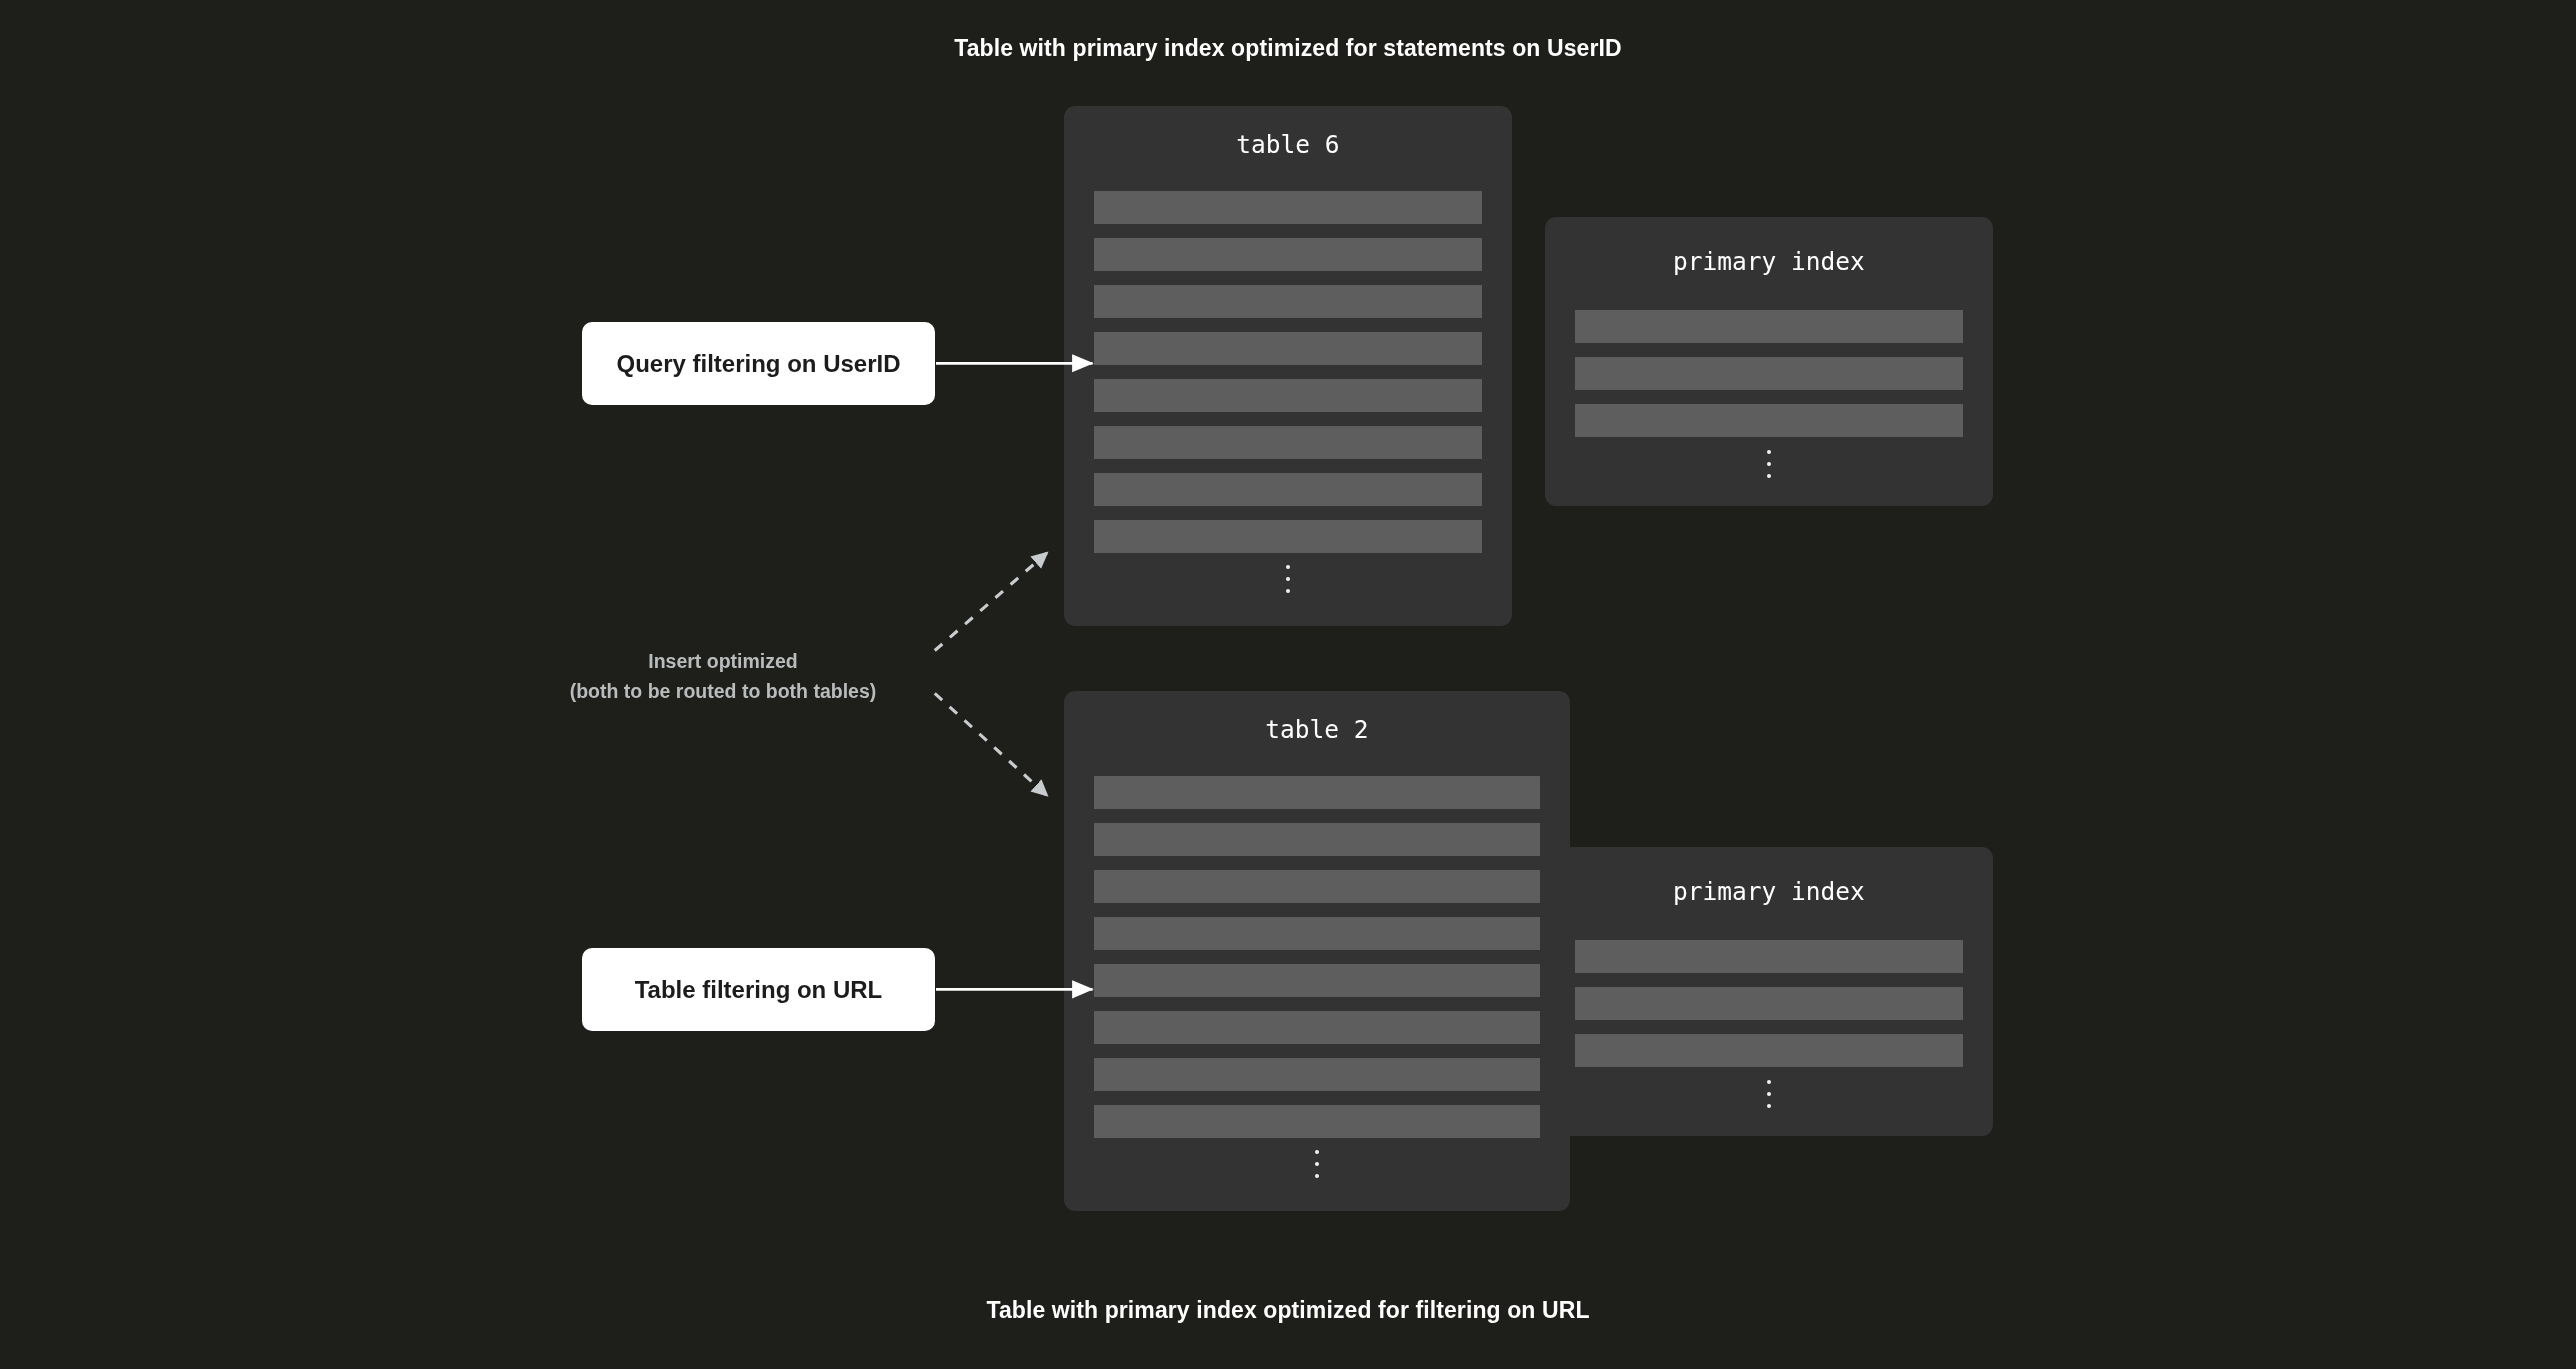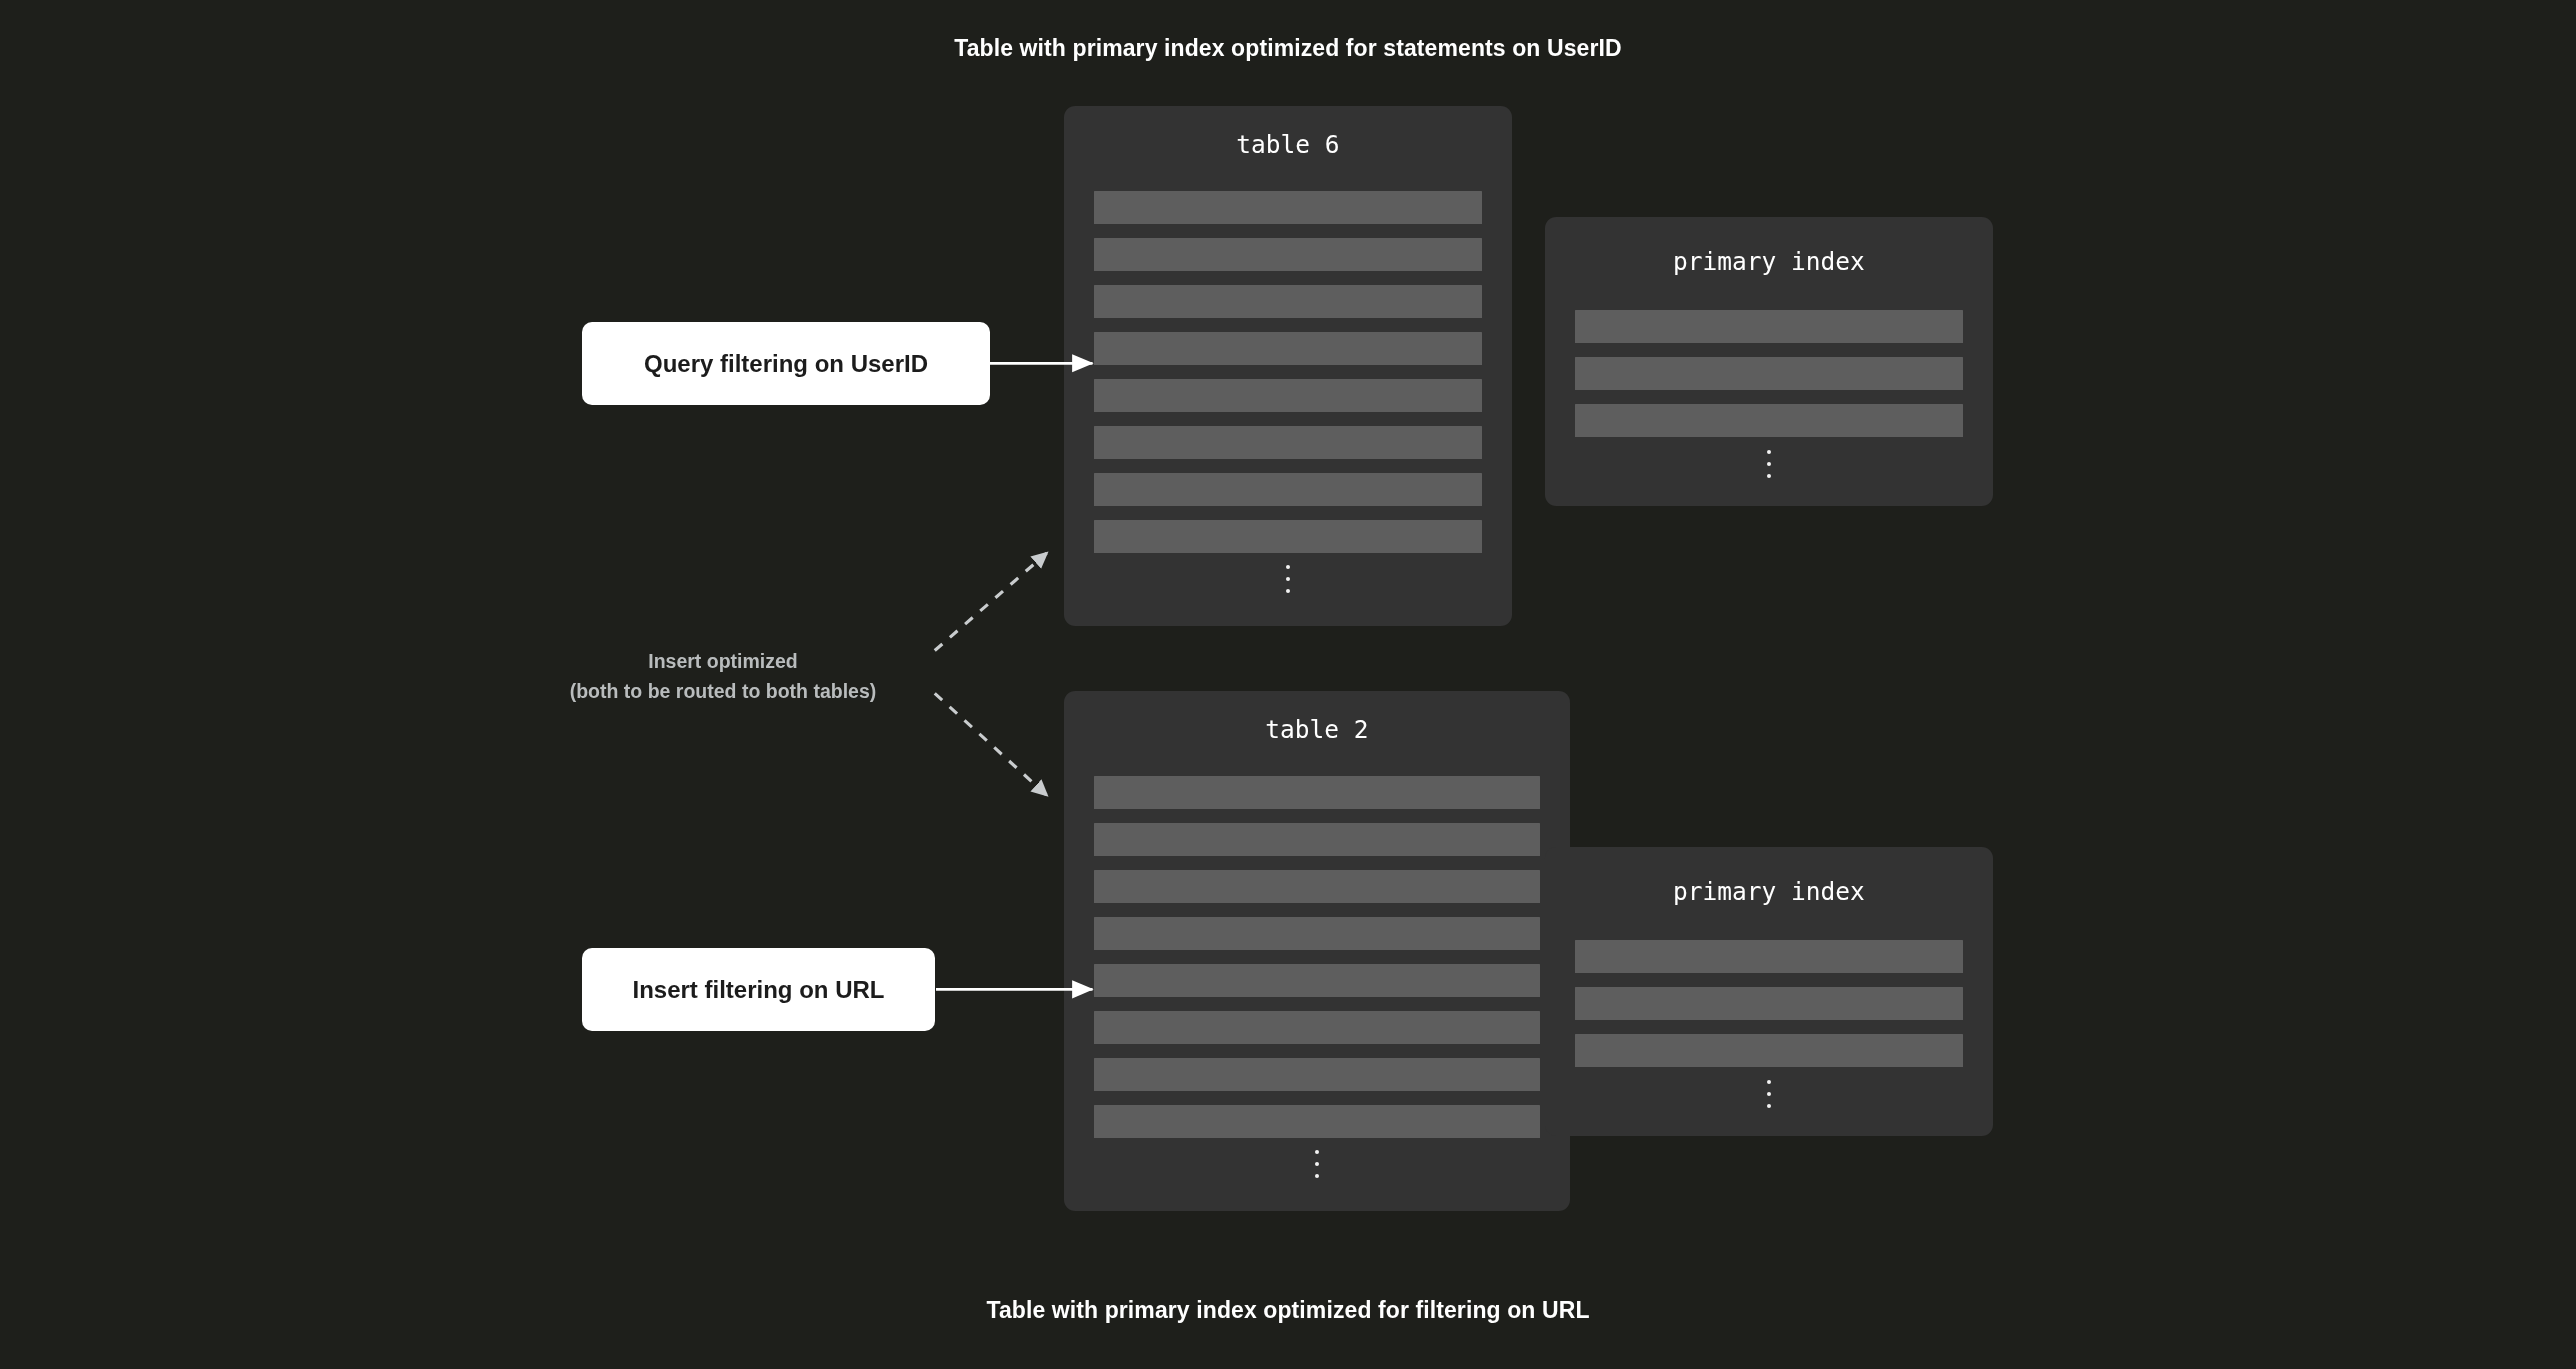--- a/index.html
+++ b/index.html
@@ -104,21 +104,21 @@
     display: flex;
     align-items: center;
     justify-content: center;
     color: #1c1c1c;
     font-family: "Liberation Sans", sans-serif;
     font-weight: bold;
     font-size: 24px;
     white-space: nowrap;
     box-sizing: border-box;
   }
-  #query1 { left: 582px; top: 322px;  width: 408px; height: 83px; }
+  #query1 { left: 582px; top: 322px;  width: 353px; height: 83px; }
   #query2 { left: 582px; top: 948px; width: 353px; height: 83px; }
 
   
   #insert-label {
     position: absolute;
     left: 522px;
     top: 646px;
     width: 402px;
     text-align: center;
     color: #b9bcbd;
@@ -211,21 +211,21 @@
         <i></i>
         <i></i>
     </div>
   </div>
 
   <div class="query-box" id="query1">
     <span>Query filtering on UserID</span>
   </div>
 
   <div class="query-box" id="query2">
-    <span>Insert filtering on URL</span>
+    <span>Table filtering on URL</span>
   </div>
 
   <div id="insert-label">
     <div>Insert optimized</div>
     <div>(both to be routed to both tables)</div>
   </div>
 
   <svg id="arrows" viewBox="0 0 4098 2178">
     <defs>
       <marker id="solidhead" markerWidth="9" markerHeight="9" refX="7.2" refY="3.2" orient="auto" markerUnits="strokeWidth">

